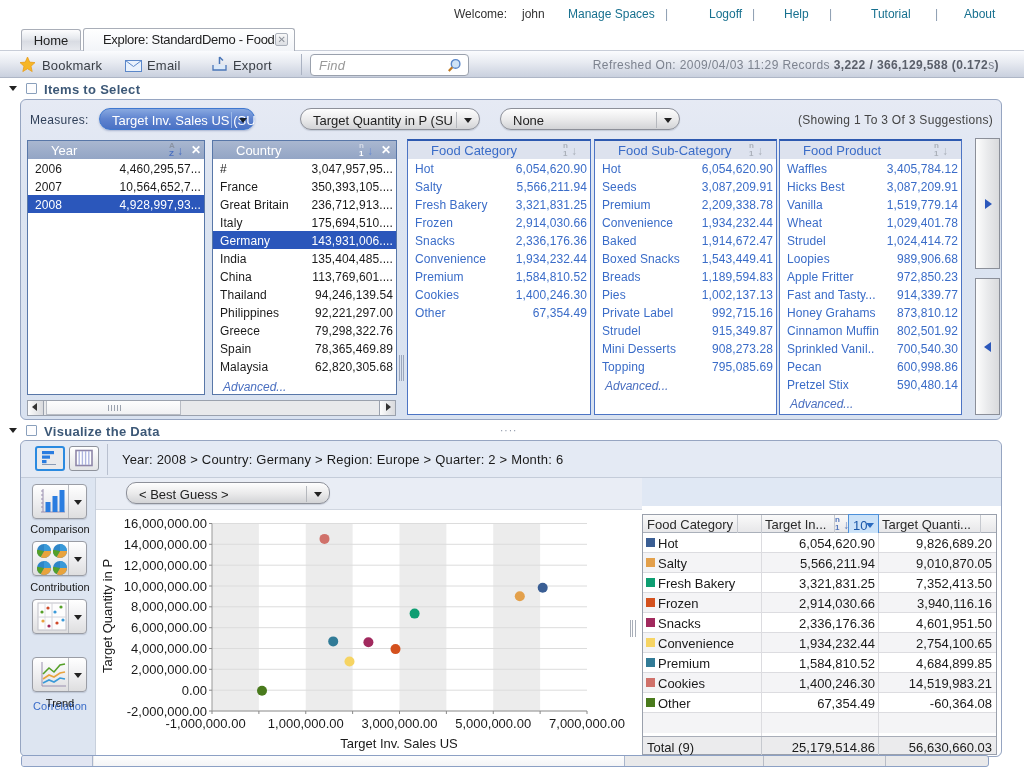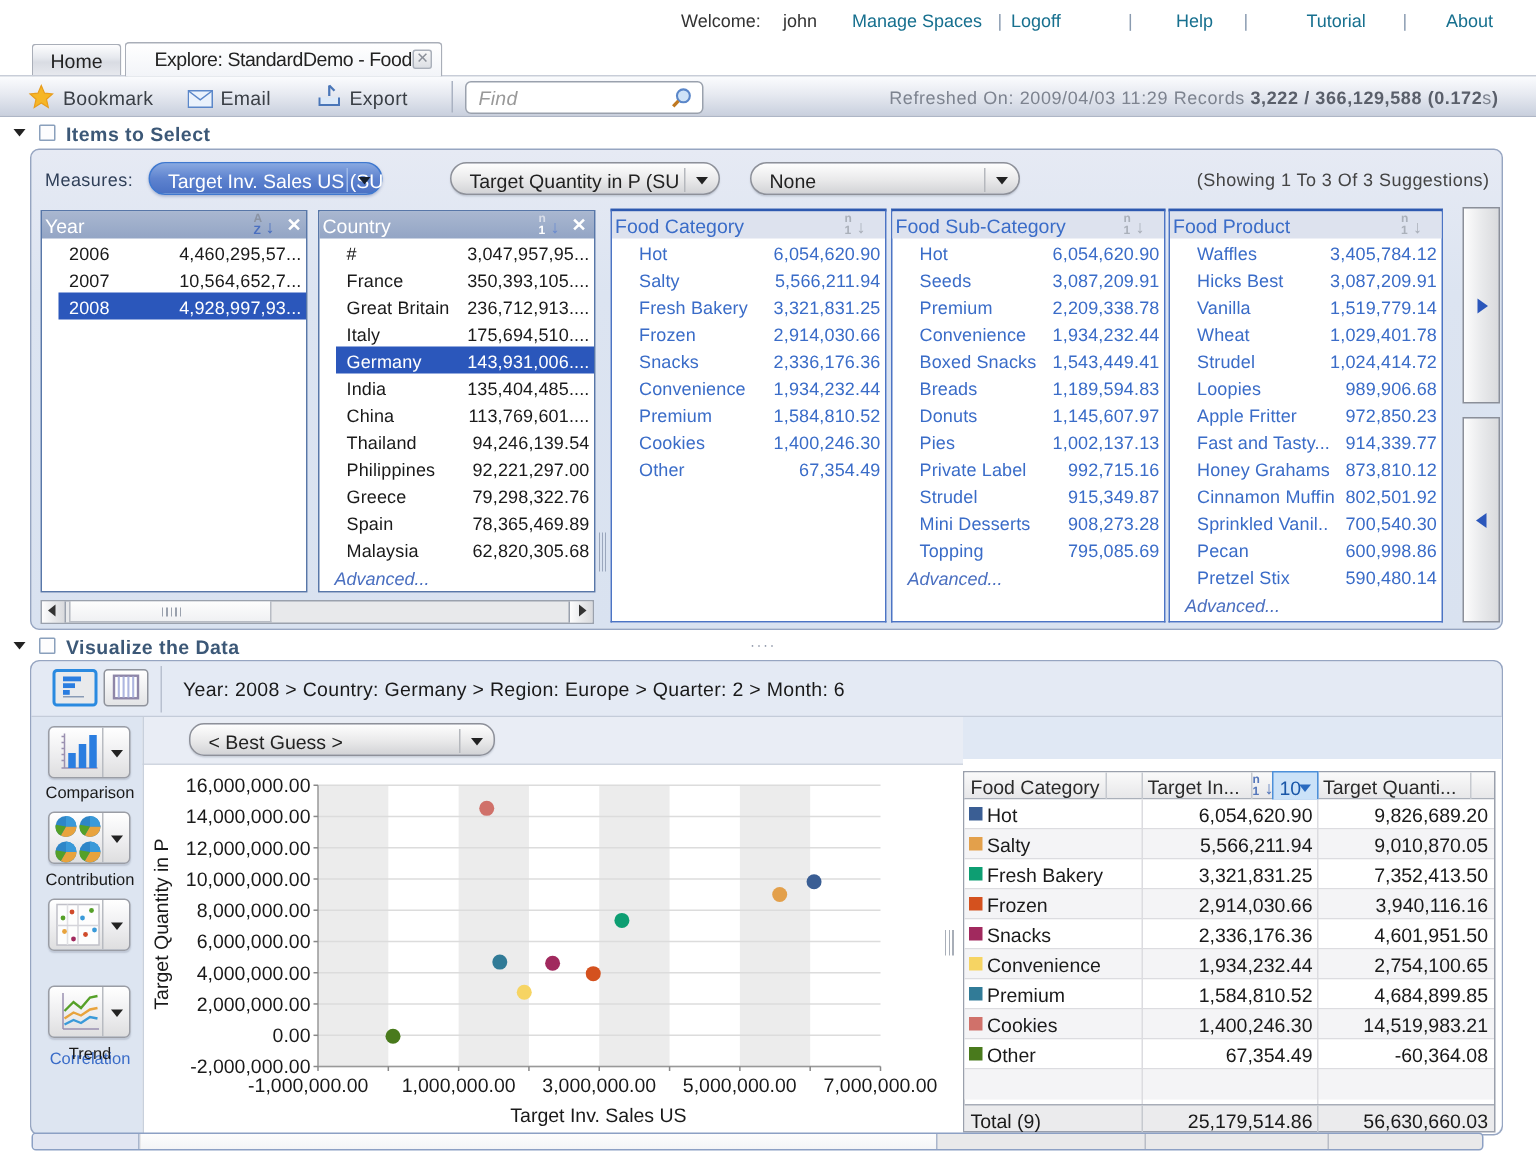--- a/index.html
+++ b/index.html
@@ -52,22 +52,22 @@
 .dd-gray .dv { background:#b5b8bd; }
 #showing { right:31px; top:113px; font-size:12px; color:#444; letter-spacing:0.3px; }
 
 
 .panel { position:absolute; background:#fff; }
 .panel-dim { border:1px solid #5877a8; }
 .panel-dim .phead { background:linear-gradient(#a9b7d0,#93a5c5); color:#fff; }
 .panel-act { border:1px solid #4c74c4; border-top:2px solid #2d59b0; }
 .panel-act .phead { background:#dde2ee; color:#3a6cc8; }
 .phead { height:18px; font-size:13px; position:relative; }
-.phead .ht { position:absolute; left:2px; top:2px; }
-.prow { height:18px; font-size:12px; position:relative; white-space:nowrap; letter-spacing:0.1px;margin-left:11px; }
+.phead .ht { position:absolute; left:23px; top:2px; }
+.prow { height:18px; font-size:12px; position:relative; white-space:nowrap; letter-spacing:0.1px; }
 .prow .n { position:absolute; left:7px; top:3px; }
 .prow .v { position:absolute; right:3px; top:3px; }
 .rows-black { color:#1a1a1a; }
 .rows-blue { color:#3a6cc8; }
 .prow.sel { background:#2b57bb; color:#fff; }
 .adv { font-style:italic; color:#4a6fc0; font-size:12px; position:absolute; left:10px; }
 
 
 .sorticon { position:absolute; top:1px; height:16px; font-weight:bold; }
 .sorticon .l1 { position:absolute; left:1px; top:0px; font-size:8px; line-height:8px; }
@@ -90,21 +90,21 @@
 .cbl { position:absolute; font-size:11px; color:#1a1a1a; width:110px; left:5px; text-align:center; }
 </style>
 </head>
 <body>
 
 <div class="abs" id="topmenu">
   <span style="position:absolute;left:454px;top:7px;">Welcome:</span>
   <span style="position:absolute;left:522px;top:7px;">john</span>
   <a style="position:absolute;left:568px;top:7px;">Manage Spaces</a>
   <span class="sep" style="position:absolute;left:665px;top:7px;">|</span>
-  <a style="position:absolute;left:674px;top:7px;">Logoff</a>
+  <a style="position:absolute;left:709px;top:7px;">Logoff</a>
   <span class="sep" style="position:absolute;left:752px;top:7px;">|</span>
   <a style="position:absolute;left:784px;top:7px;">Help</a>
   <span class="sep" style="position:absolute;left:829px;top:7px;">|</span>
   <a style="position:absolute;left:871px;top:7px;">Tutorial</a>
   <span class="sep" style="position:absolute;left:935px;top:7px;">|</span>
   <a style="position:absolute;left:964px;top:7px;">About</a>
 </div>
 
 <div class="tab" id="tab-home">Home</div>
 <div class="tab" id="tab-active">Explore: StandardDemo - Food<span class="x">✕</span></div>
@@ -319,30 +319,30 @@
       </div>
   <div class="prow">
         <span class="n">Premium</span>
         <span class="v">2,209,338.78</span>
       </div>
   <div class="prow">
         <span class="n">Convenience</span>
         <span class="v">1,934,232.44</span>
       </div>
   <div class="prow">
+        <span class="n">Baked</span>
+        <span class="v">1,914,672.47</span>
+      </div>
+  <div class="prow">
         <span class="n">Boxed Snacks</span>
         <span class="v">1,543,449.41</span>
       </div>
   <div class="prow">
         <span class="n">Breads</span>
         <span class="v">1,189,594.83</span>
-      </div>
-  <div class="prow">
-        <span class="n">Donuts</span>
-        <span class="v">1,145,607.97</span>
       </div>
   <div class="prow">
         <span class="n">Pies</span>
         <span class="v">1,002,137.13</span>
       </div>
   <div class="prow">
         <span class="n">Private Label</span>
         <span class="v">992,715.16</span>
       </div>
   <div class="prow">

